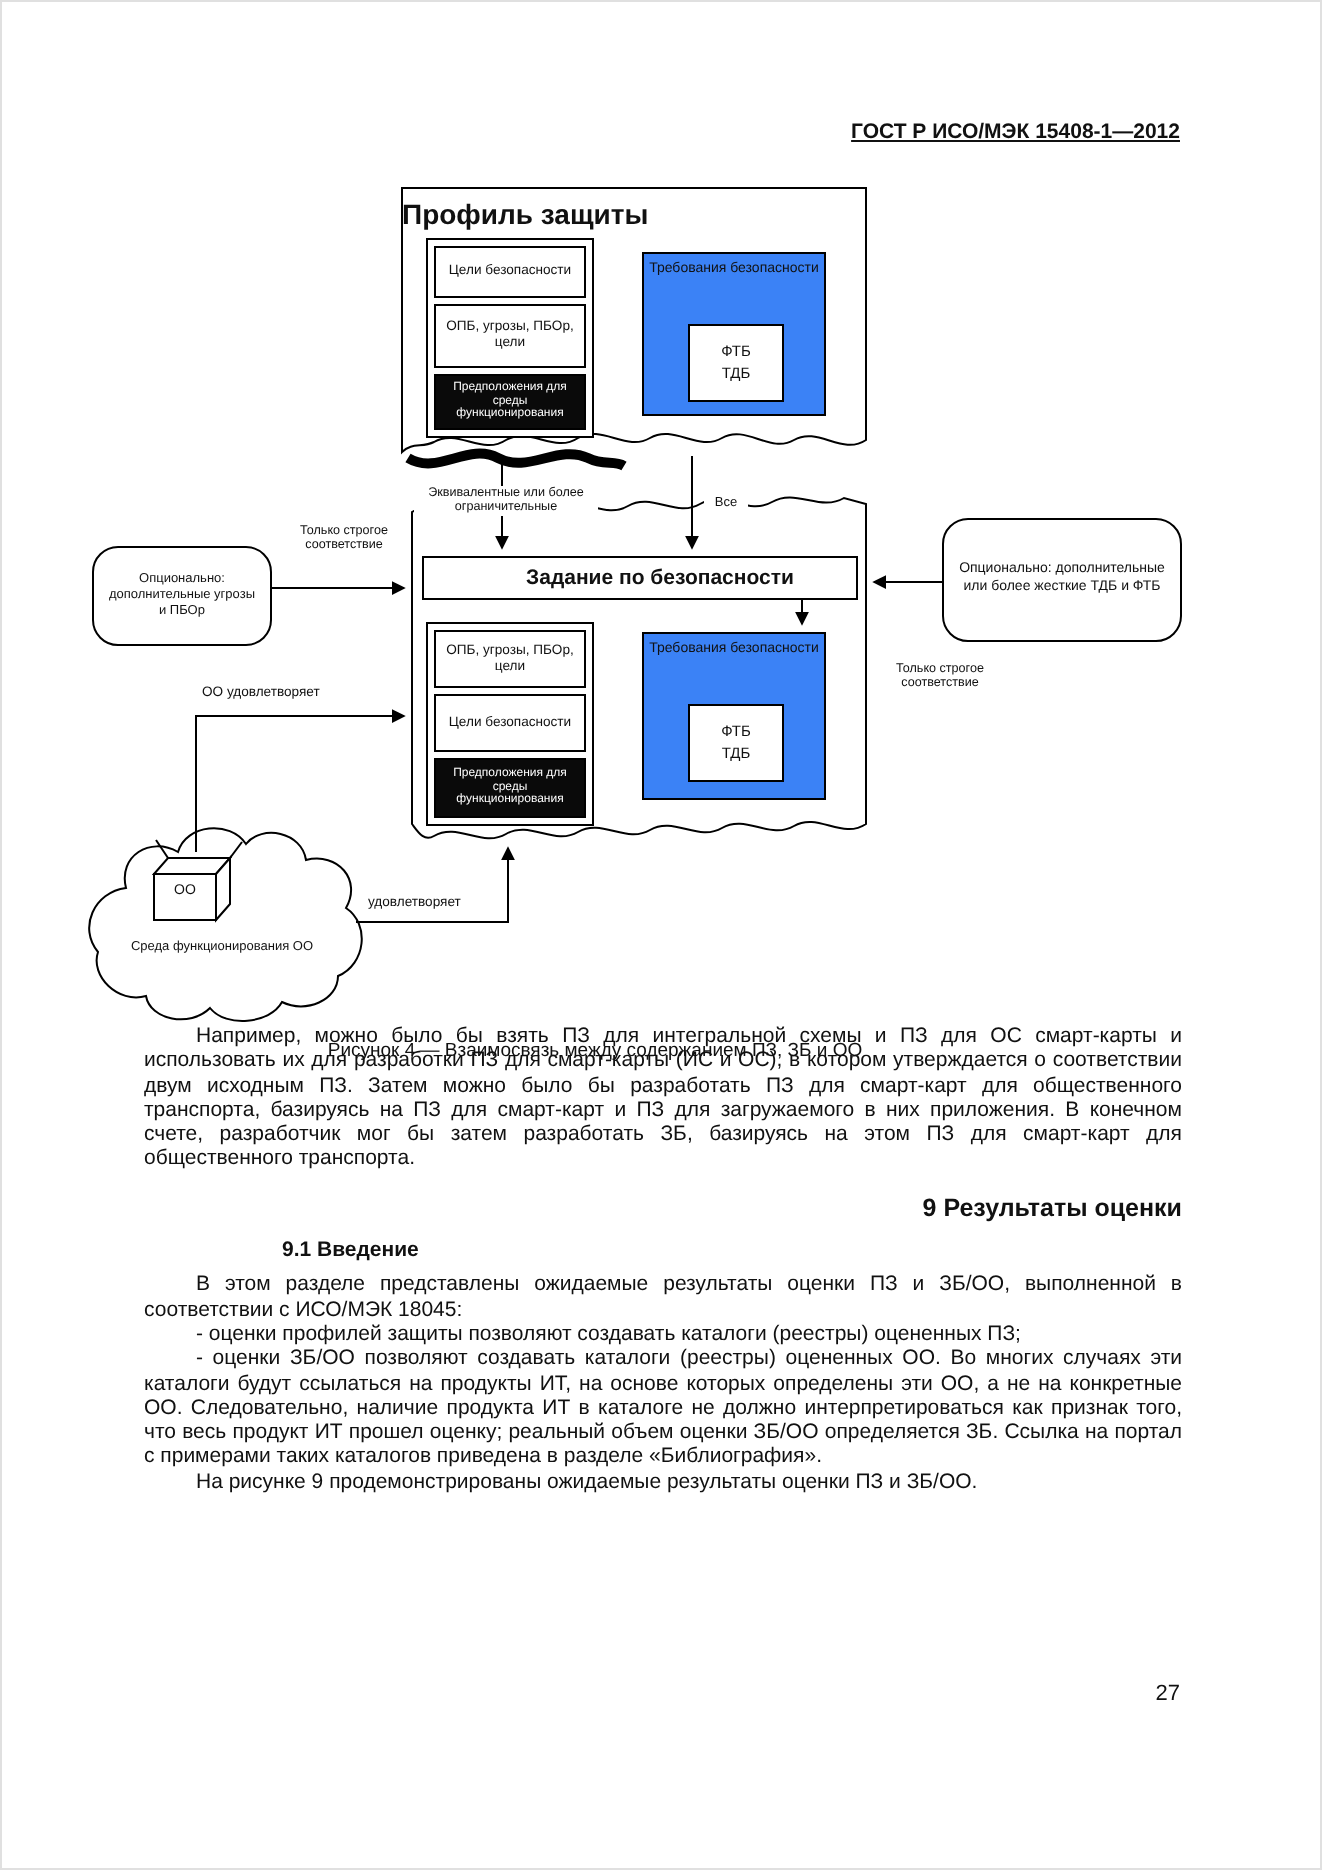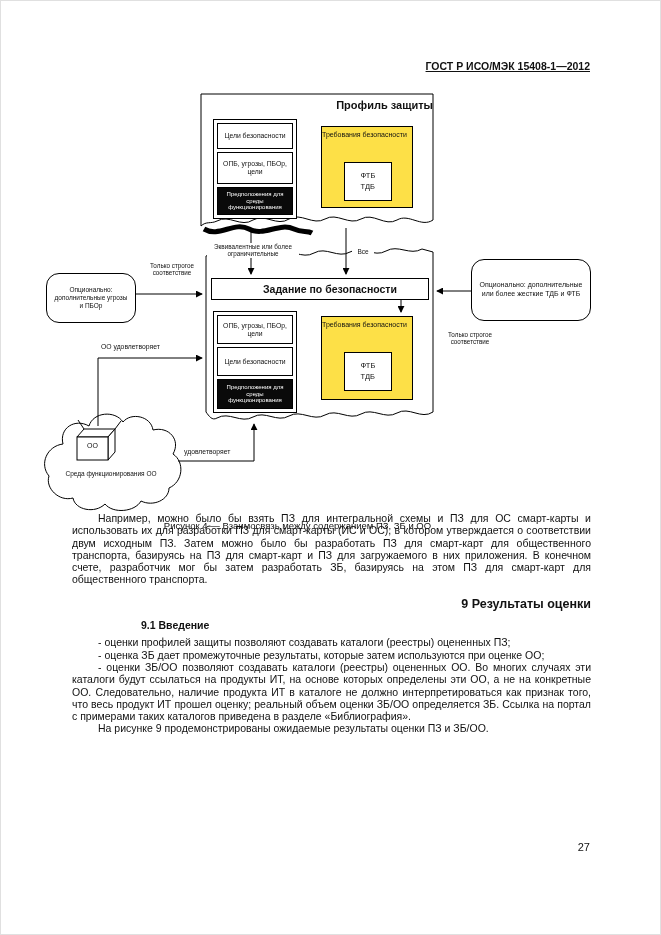--- a/index.html
+++ b/index.html
@@ -9,36 +9,36 @@
     font-family:"Liberation Sans", sans-serif; color:#111; overflow:hidden;
     border:1px solid #e0e0e0;
   }
   .doc-header { position:absolute; top:59px; right:70px; font-size:10.5px; font-weight:700;text-decoration:underline; }
   .page-number { position:absolute; top:840px; right:70px; font-size:11px; }
 
   
   .diagram { position:absolute; left:0; top:85px; width:661px; height:432px; }
   .diagram svg { position:absolute; left:0; top:0; }
   .diagram > div { position:absolute; }
-  .pp-title { left:200px; top:13px; width:232px; text-align:right; font-size:11px; font-weight:700; }
+  .pp-title { left:200px; top:13px; width:232px; text-align:left; font-size:14px; font-weight:700; }
   .outer-group { border:1px solid #000; background:#fff; }
   .pp-group { left:212px; top:33px; width:84px; height:100px; }
   .st-group { left:212px; top:225px; width:84px; height:102px; }
   .cell {
     border:1px solid #000; background:#fff; display:flex; align-items:center; justify-content:center;
     text-align:center; line-height:1.12; padding:1px; font-size:6.8px;
   }
   .dark { background:#0a0a0a; color:#fff; border-color:#000; font-size:6px; }
   .pp-goals  { left:216px; top:37px;  width:76px; height:26px; }
   .pp-spd    { left:216px; top:66px;  width:76px; height:32px; }
   .pp-assump { left:216px; top:101px; width:76px; height:28px; }
   .st-spd    { left:216px; top:229px; width:76px; height:29px; }
   .st-goals  { left:216px; top:261px; width:76px; height:29px; }
   .st-assump { left:216px; top:293px; width:76px; height:30px; }
-  .reqbox { border:1px solid #000; background:#fde047; font-size:7px; line-height:1.18; padding-top:4px; }
+  .reqbox { border:1px solid #000; background:#3b82f6; text-align:center; font-size:7px; line-height:1.18; padding-top:4px; }
   .pp-req { left:320px; top:40px;  width:92px; height:82px; }
   .st-req { left:320px; top:230px; width:92px; height:84px; }
   .req-inner {
     position:absolute; left:22px; top:35px; width:48px; height:39px; border:1px solid #000;
     display:flex; align-items:center; justify-content:center; white-space:pre-line;
     font-size:7.5px; line-height:1.35; background:#fff;
   }
   .st-titlebar {
     left:210px; top:192px; width:218px; height:22px; border:1px solid #000; background:#fff;
     text-align:center; font-size:10.5px; font-weight:700; line-height:20px;padding-left:20px;
@@ -140,20 +140,20 @@
     <div class="lbl lbl-oo">ОО</div>
     <div class="lbl lbl-env">Среда функционирования ОО</div>
   </div>
 
   <div class="fig-caption">Рисунок 4 — Взаимосвязь между содержанием ПЗ, ЗБ и ОО</div>
 
   <div class="content">
     <p class="p-first">Например, можно было бы взять ПЗ для интегральной схемы и ПЗ для ОС смарт-карты и использовать их для разработки ПЗ для смарт-карты (ИС и ОС), в котором утверждается о соответствии двум исходным ПЗ. Затем можно было бы разработать ПЗ для смарт-карт для общественного транспорта, базируясь на ПЗ для смарт-карт и ПЗ для загружаемого в них приложения. В конечном счете, разработчик мог бы затем разработать ЗБ, базируясь на этом ПЗ для смарт-карт для общественного транспорта.</p>
     <h2>9  Результаты оценки</h2>
     <h3>9.1 Введение</h3>
+    <p>В этом разделе представлены ожидаемые результаты оценки ПЗ и ЗБ/ОО, выполненной в соответствии с ИСО/МЭК 18045:</p>
     <p>- оценки профилей защиты позволяют создавать каталоги (реестры) оцененных ПЗ;</p>
-    <p>- оценка ЗБ дает промежуточные результаты, которые затем используются при оценке ОО;</p>
     <p>- оценки ЗБ/ОО позволяют создавать каталоги (реестры) оцененных ОО. Во многих случаях эти каталоги будут ссылаться на продукты ИТ, на основе которых определены эти ОО, а не на конкретные ОО. Следовательно, наличие продукта ИТ в каталоге не должно интерпретироваться как признак того, что весь продукт ИТ прошел оценку; реальный объем оценки ЗБ/ОО определяется ЗБ. Ссылка на портал с примерами таких каталогов приведена в разделе «Библиография».</p>
     <p>На рисунке 9 продемонстрированы ожидаемые результаты оценки ПЗ и ЗБ/ОО.</p>
   </div>
 
   <div class="page-number">27</div>
 </div>
 
 </body></html>

